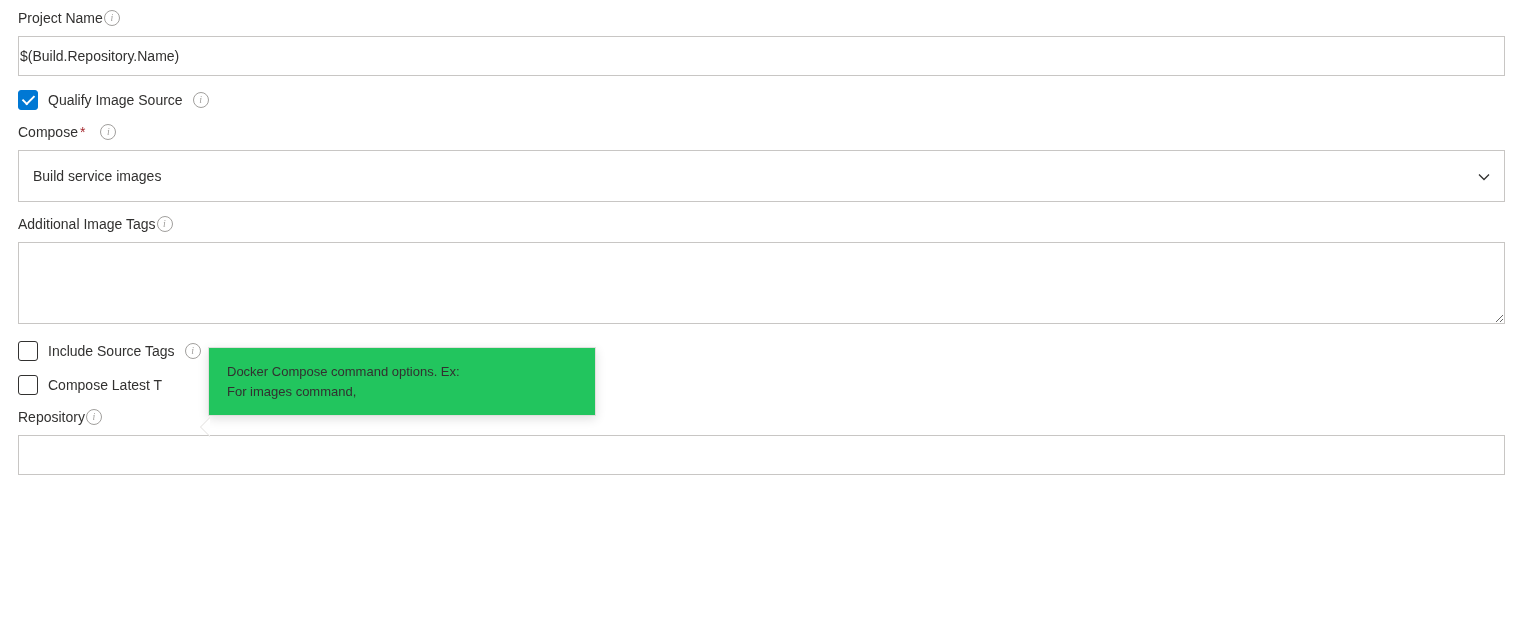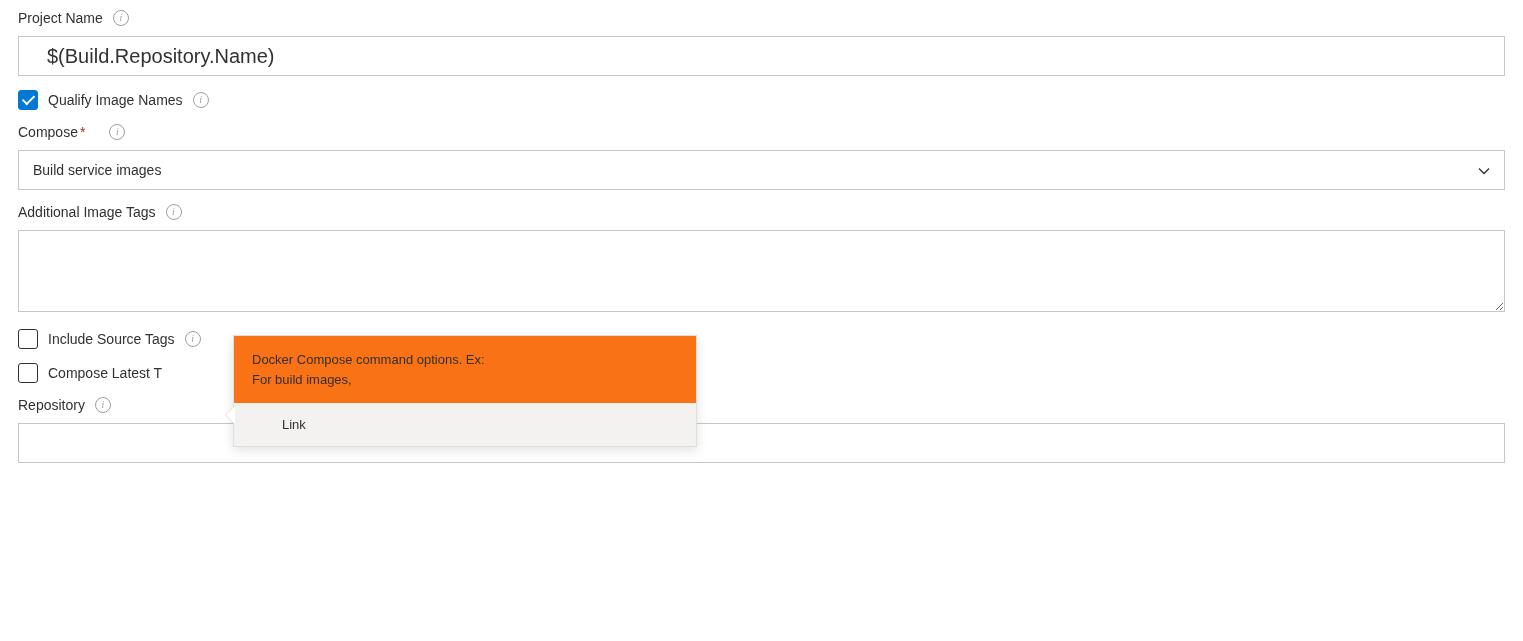--- a/index.html
+++ b/index.html
@@ -8,21 +8,21 @@
       font-size: 14px;
       color: #323130;
       background: #ffffff;
       padding: 10px 18px;
       width: 1523px;
     }
     .form-group { margin-bottom: 14px; position: relative; }
     .label-row {
       display: flex;
       align-items: flex-start;
-      gap: 10px;
+      gap: 1px;
       margin-bottom: 10px;
       color: #323130;
     }
     .label-text { font-size: 14px; }
     .required { color: #a4262c; margin-left: 2px; }
     .info-icon {
       width: 16px; height: 16px;
       border: 1px solid #a19f9d;
       border-radius: 50%;
       display: inline-flex;
@@ -33,41 +33,41 @@
       background: transparent;
       cursor: pointer;
       font-family: Georgia, serif;
       font-style: italic;
       line-height: 1;
     }
     .text-input {
       width: 100%;
       height: 40px;
       border: 1px solid #c8c6c4;
-      padding: 0 28px;
-      font-size: 20px;
+      padding: 0 1px;
+      font-size: 14px;
       color: #323130;
       background: #ffffff;
       font-family: inherit;
     }
     .textarea-input {
       width: 100%;
       height: 82px;
       border: 1px solid #c8c6c4;
       padding: 10px 14px;
       font-size: 14px;
       color: #323130;
       background: #ffffff;
       resize: vertical;
       font-family: inherit;
     }
     .select-wrap { position: relative; width: 100%; }
     .select-input {
       width: 100%;
-      height: 40px;
+      height: 52px;
       border: 1px solid #c8c6c4;
       padding: 0 14px;
       font-size: 14px;
       color: #323130;
       background: #ffffff;
       display: flex;
       align-items: center;
       justify-content: space-between;
       cursor: pointer;
     }
@@ -101,26 +101,25 @@
       content: "";
       width: 5px; height: 10px;
       border: solid #ffffff;
       border-width: 0 2px 2px 0;
       transform: rotate(45deg) translate(-1px, -1px);
     }
     .tooltip {
       position: absolute;
       left: 190px;
       top: -62px;
-      width: 464px;
-      background: #f97316;
+      width: 388px;
+      background: #22c55e;
       border: 1px solid #e1dfdd;
       box-shadow: 0 3px 10px rgba(0,0,0,0.12);
       z-index: 10;
-      margin-left: 25px;
     }
     .tooltip-body {
       padding: 14px 18px 14px 18px;
       font-size: 13px;
       color: #323130;
       line-height: 1.5;
     }
     .tooltip-footer {
       background: #f3f2f1;
       padding: 14px 18px 14px 48px;
@@ -154,21 +153,21 @@
 <div class="form-group">
   <div class="label-row">
     <span class="label-text">Project Name</span>
     <span class="info-icon">i</span>
   </div>
   <input type="text" class="text-input" value="$(Build.Repository.Name)" style="">
 </div>
 
 <div class="checkbox-row">
   <span class="checkbox checked"></span>
-  <span class="label-text">Qualify Image Names</span>
+  <span class="label-text">Qualify Image Source</span>
   <span class="info-icon">i</span>
 </div>
 
 <div class="form-group">
   <div class="label-row">
     <span>
       <span class="label-text">Compose</span><span class="required">*</span>
     </span>
     <span class="info-icon" style="margin-left:14px;">i</span>
   </div>
@@ -209,17 +208,16 @@
     <span class="info-icon">i</span>
   </div>
   <input type="text" class="text-input" value="" style="">
 
   
   <div class="tooltip">
     <div class="tooltip-arrow-border"></div>
     <div class="tooltip-arrow"></div>
     <div class="tooltip-body">
       <div>Docker Compose command options. Ex:</div>
-      <div>For build images,</div>
+      <div>For images command,</div>
     </div>
-    <div class="tooltip-footer">Link</div>
   </div>
 </div>
 
 </body></html>

